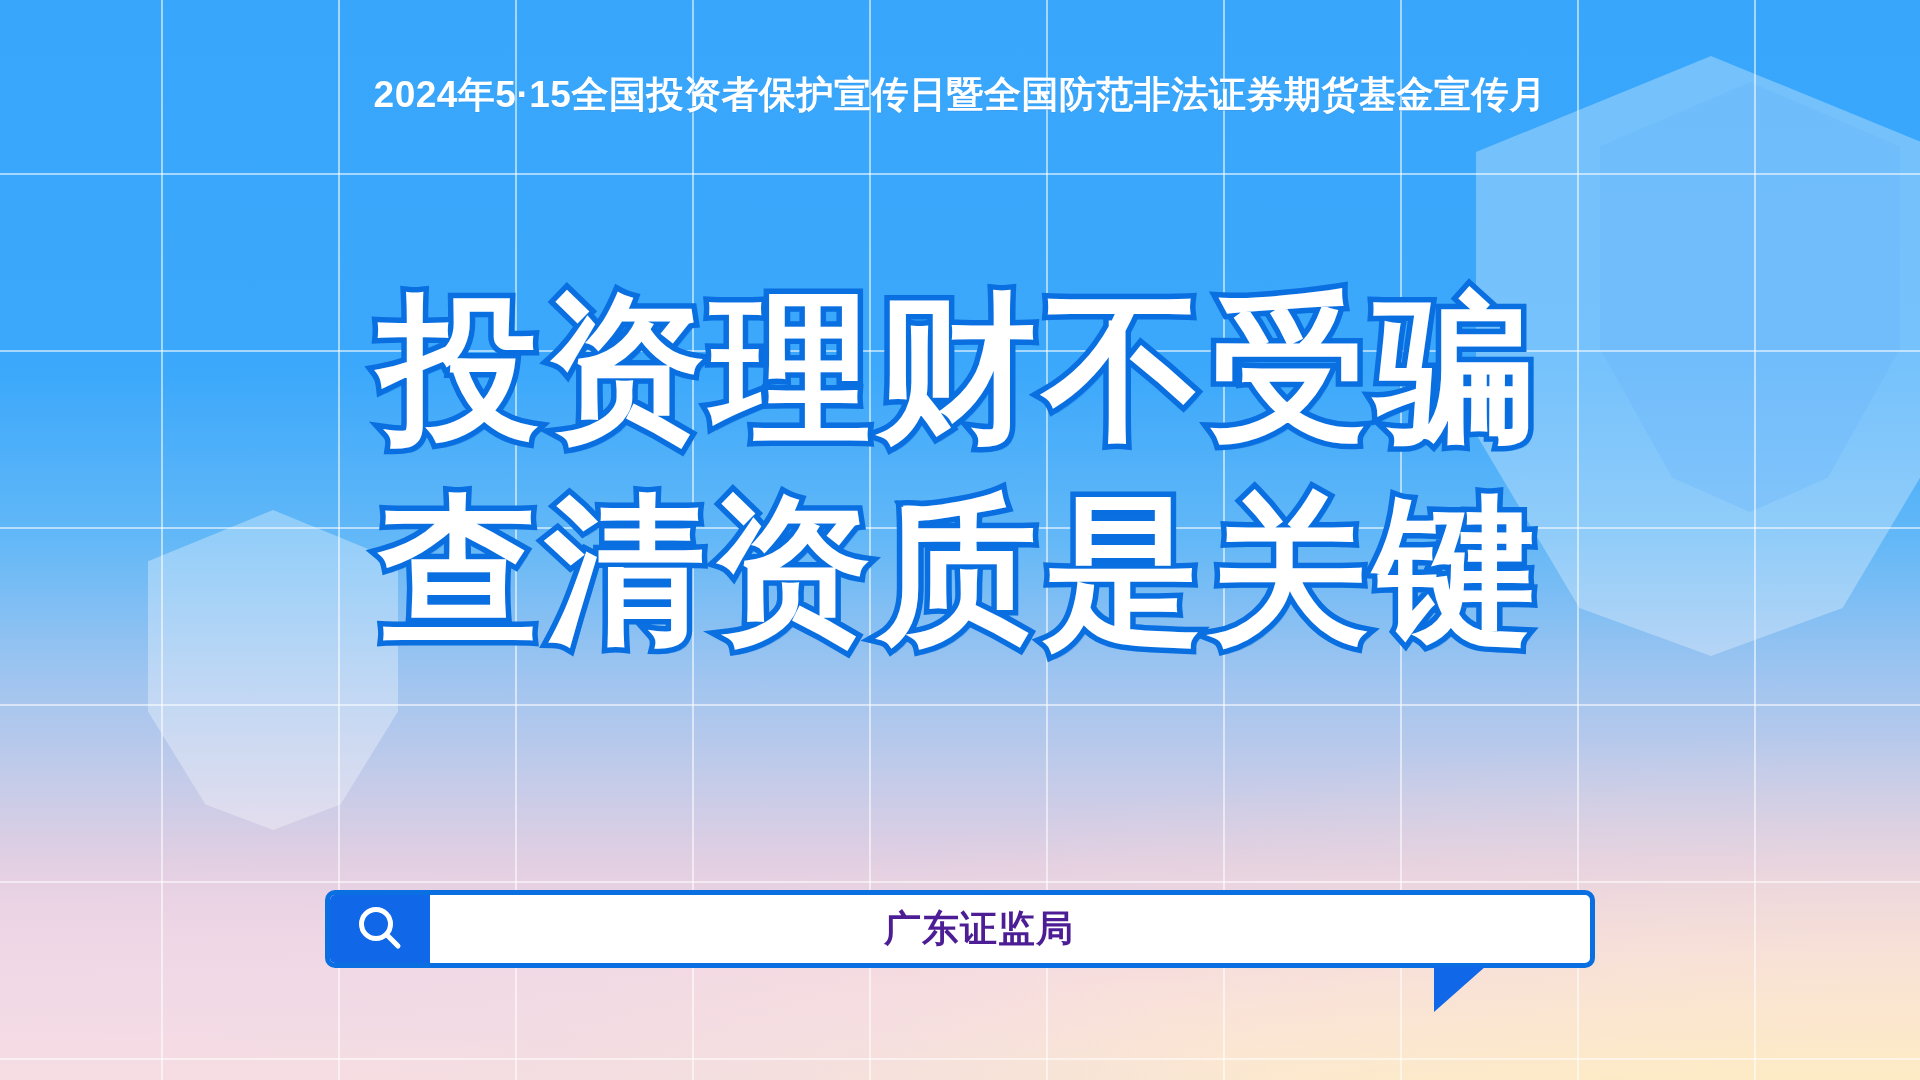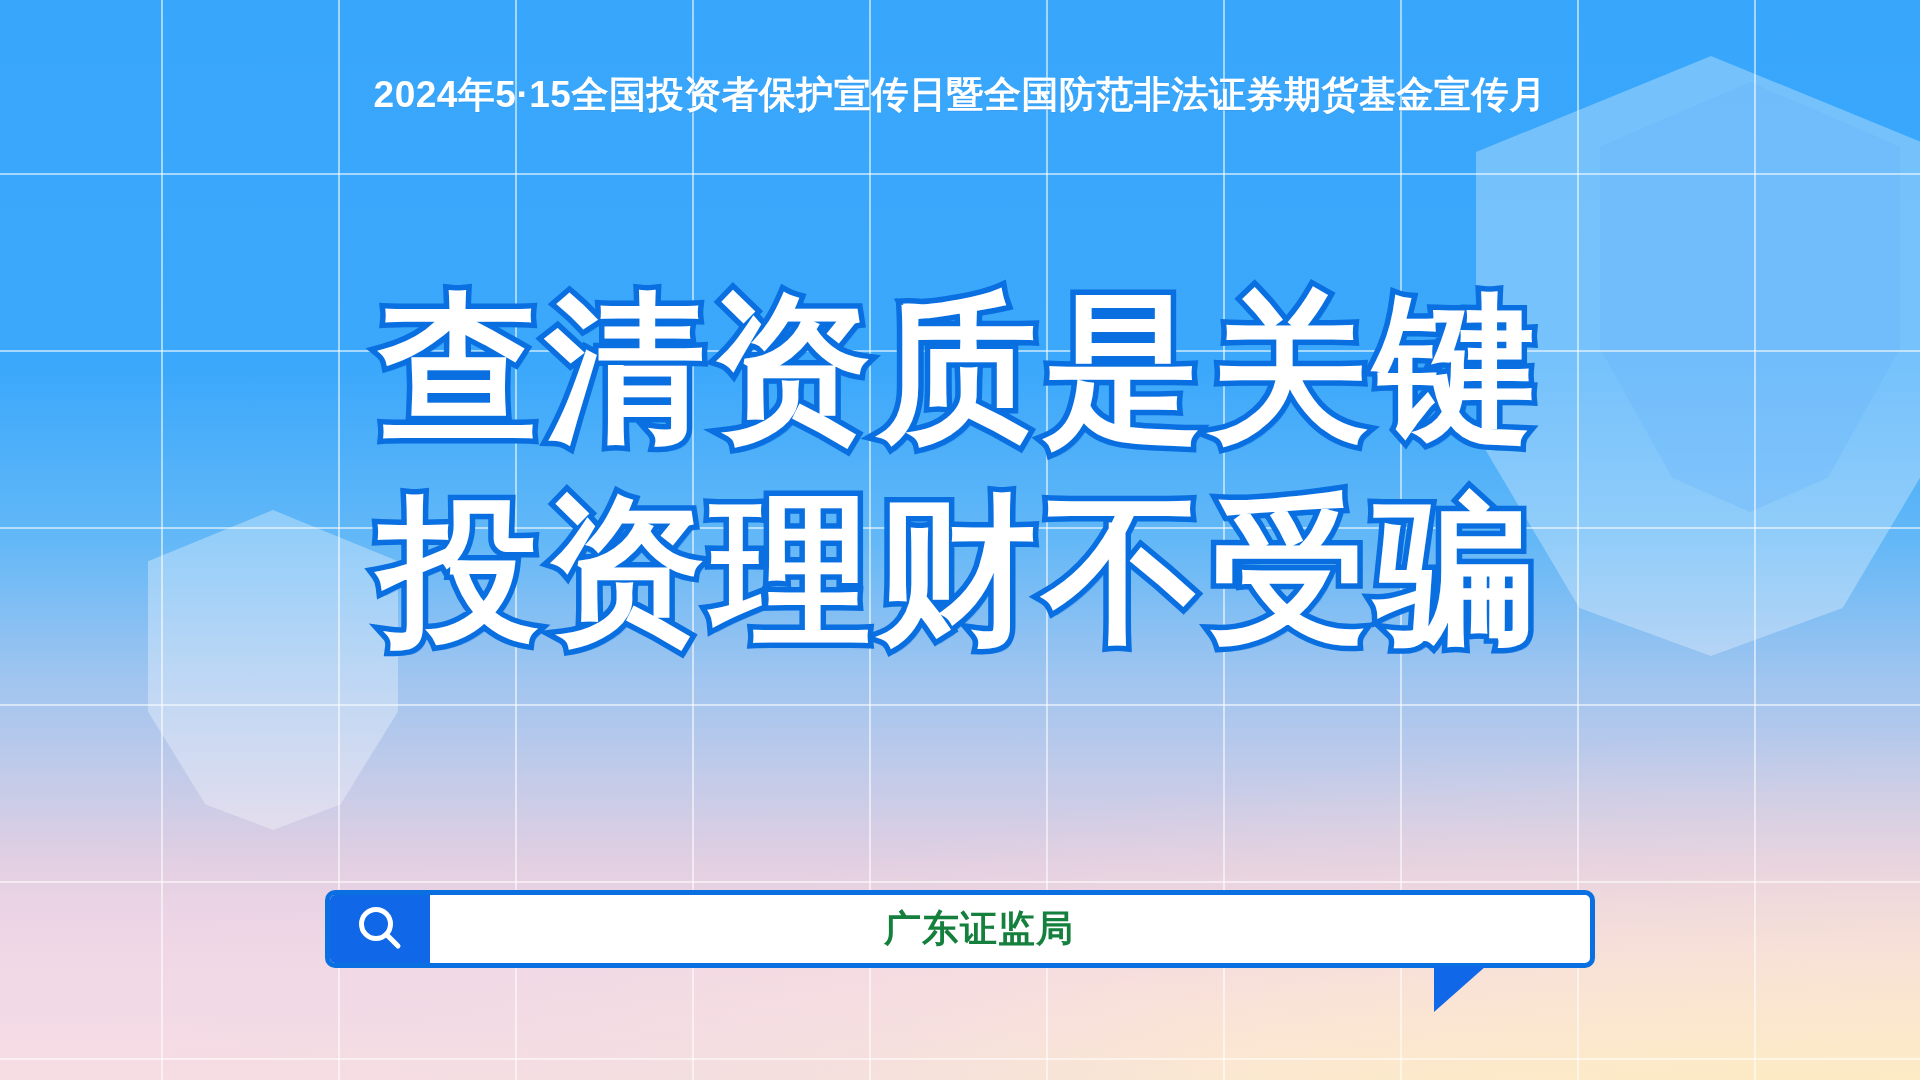--- a/index.html
+++ b/index.html
@@ -171,21 +171,21 @@
     display: block;
   }
   .footer-text-wrap {
     flex: 1 1 auto;
     display: flex;
     align-items: center;
     justify-content: center;
     padding-right: 28px;
   }
   .footer-text {
-    color: #15803d;
+    color: #4c1d95;
     font-size: 37px;
     font-weight: bold;
     letter-spacing: 1px;
     white-space: nowrap;
   }
   .footer-gap {
     display: inline-block;
     width: 34px;
   }
 
@@ -214,22 +214,22 @@
   <div class="shield shield-big"></div>
   <div class="shield shield-small"></div>
 
   <div class="grid"></div>
 
   <div class="header">
     <span class="header-title">2024年5·15全国投资者保护宣传日暨全国防范非法证券期货基金宣传月</span>
   </div>
 
   <div class="headline">
+    <span class="headline-line">投资理财不受骗</span>
     <span class="headline-line">查清资质是关键</span>
-    <span class="headline-line">投资理财不受骗</span>
   </div>
 
   <div class="footer-bar">
     <div class="search-square">
       <span>
         <svg width="56" height="56" viewBox="0 0 56 56" aria-hidden="true">
           <circle cx="24" cy="23" r="14.5" fill="none" stroke="#ffffff" stroke-width="5"></circle>
           <line x1="34.5" y1="33.5" x2="46" y2="45" stroke="#ffffff" stroke-width="5" stroke-linecap="round"></line>
         </svg>
       </span>

